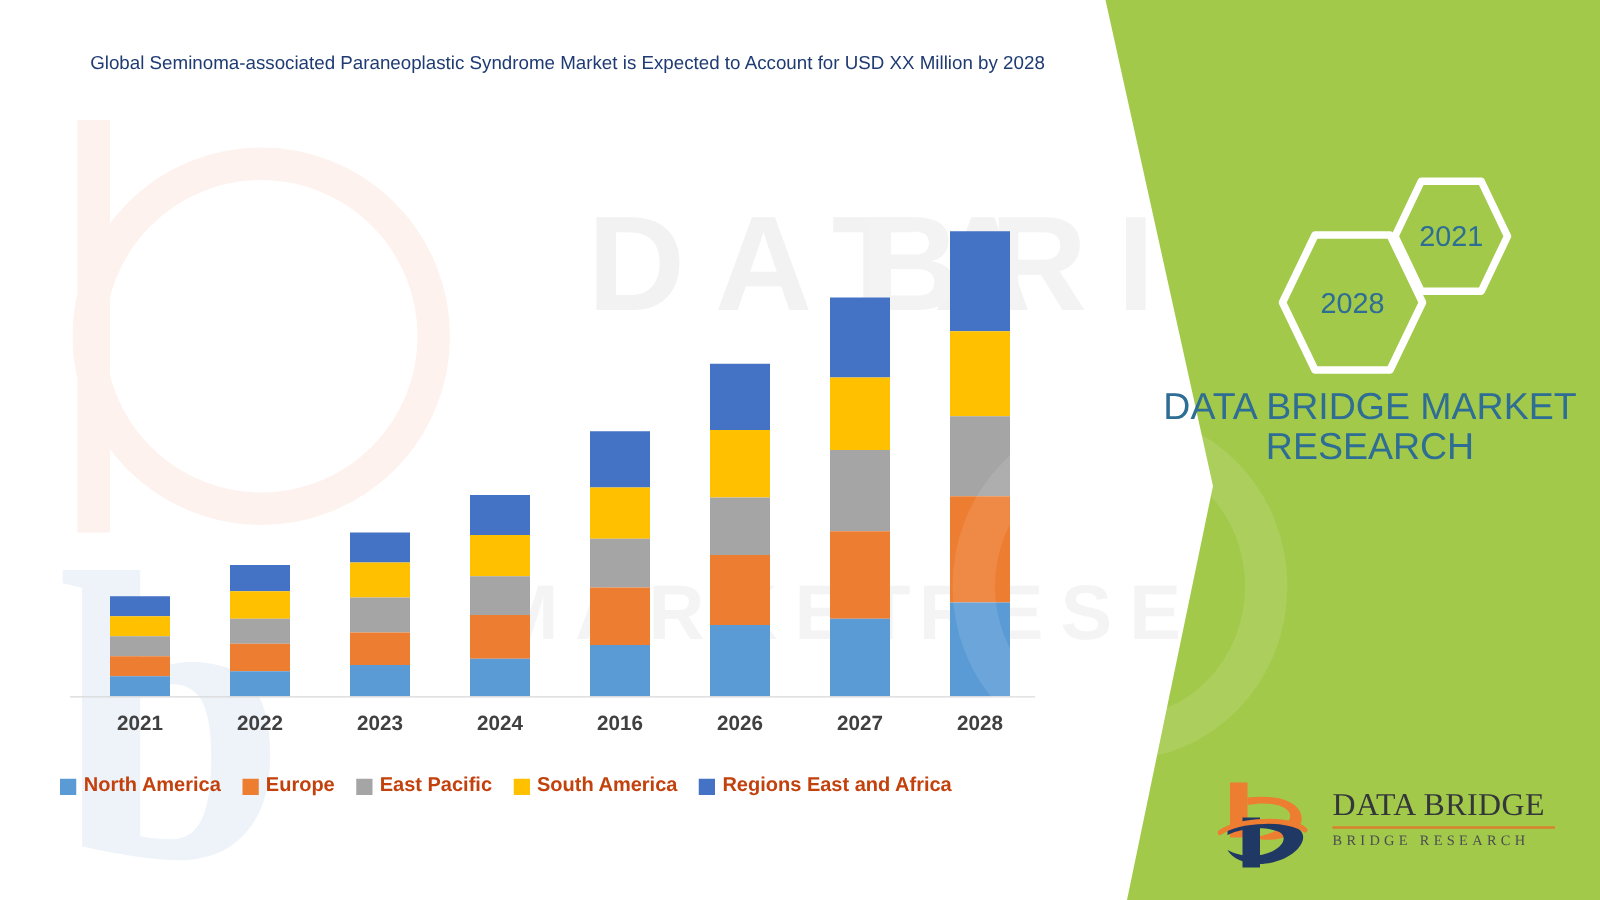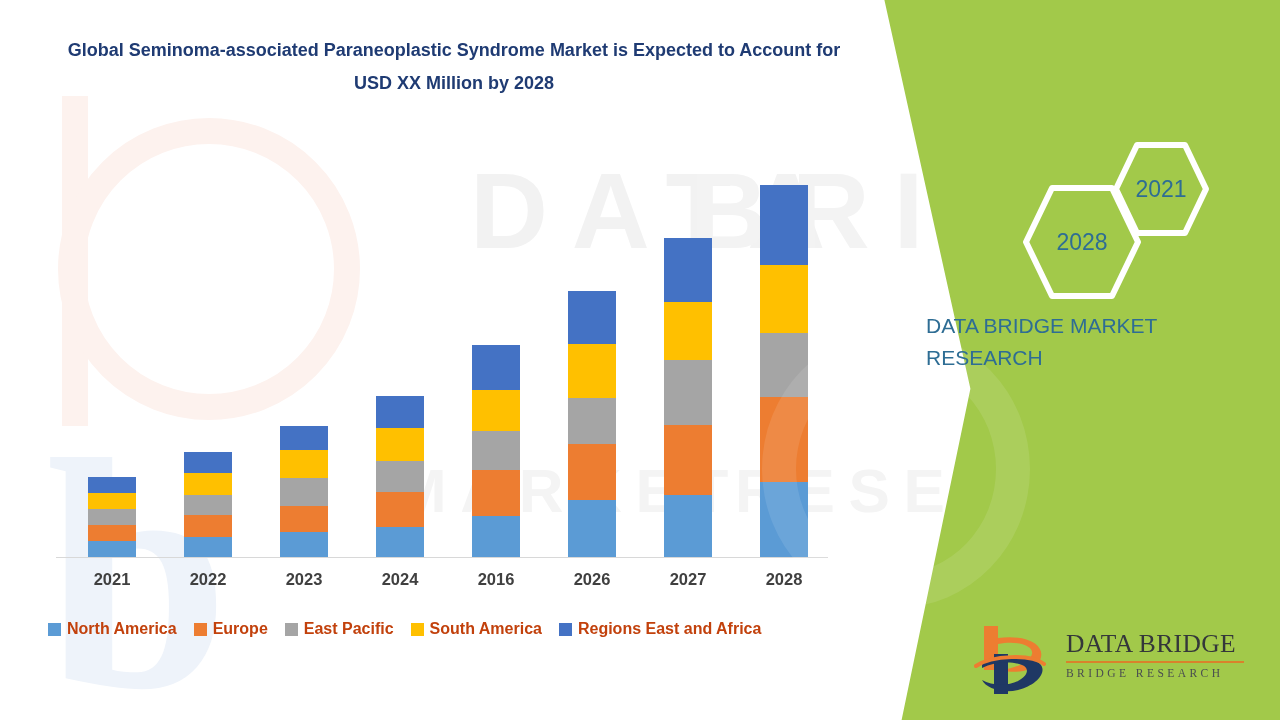--- a/index.html
+++ b/index.html
@@ -68,41 +68,41 @@
     display:flex;align-items:center;justify-content:center;
     color:#2e6d94;font-weight:400;
   }
   .hex svg{position:absolute;left:0;top:0;}
   .hex span{position:relative;z-index:2;}
   .hex-2028{left:108px;top:42px;width:120px;height:120px;font-size:23px;}
   .hex-2021{left:198px;top:0px;width:98px;height:98px;font-size:23px;}
 
   .brand-line{
     position:absolute;right:14px;top:310px;width:340px;
-    text-align:left;color:#2e6d94;font-size:21px;line-height:32px;
+    text-align:center;color:#2e6d94;font-size:30px;line-height:32px;
   }
 
   
   .logo{position:absolute;right:36px;bottom:22px;width:270px;height:78px;}
   .logo-mark{position:absolute;left:0;top:4px;width:82px;height:72px;}
   .logo-text{position:absolute;left:92px;top:10px;width:180px;}
   .logo-title{
     font-family:"Liberation Serif", serif;
     font-size:25.5px;color:#34373a;letter-spacing:.015em;line-height:28px;
   }
   .logo-rule{height:2px;background:#d9822b;margin:3px 0 3px 0;width:178px;}
   .logo-sub{
     font-family:"Liberation Serif", serif;
     font-size:11.5px;color:#4a4d50;letter-spacing:.30em;line-height:14px;
   }
 
   
   .chart-title{
     position:absolute;left:64px;top:34px;width:780px;
-    text-align:center;color:#1f3b73;font-size:18px;line-height:33px;font-weight:bold;
+    text-align:center;color:#1f3b73;font-size:15px;line-height:33px;
   }
   .axis-line{
     position:absolute;left:56px;top:557px;width:772px;height:1px;background:#d8d8d8;
   }
   .bars{
     position:absolute;left:56px;top:120px;width:772px;height:437px;
   }
   .barcol{
     position:absolute;bottom:0;width:48px;
     display:flex;flex-direction:column;justify-content:flex-end;

